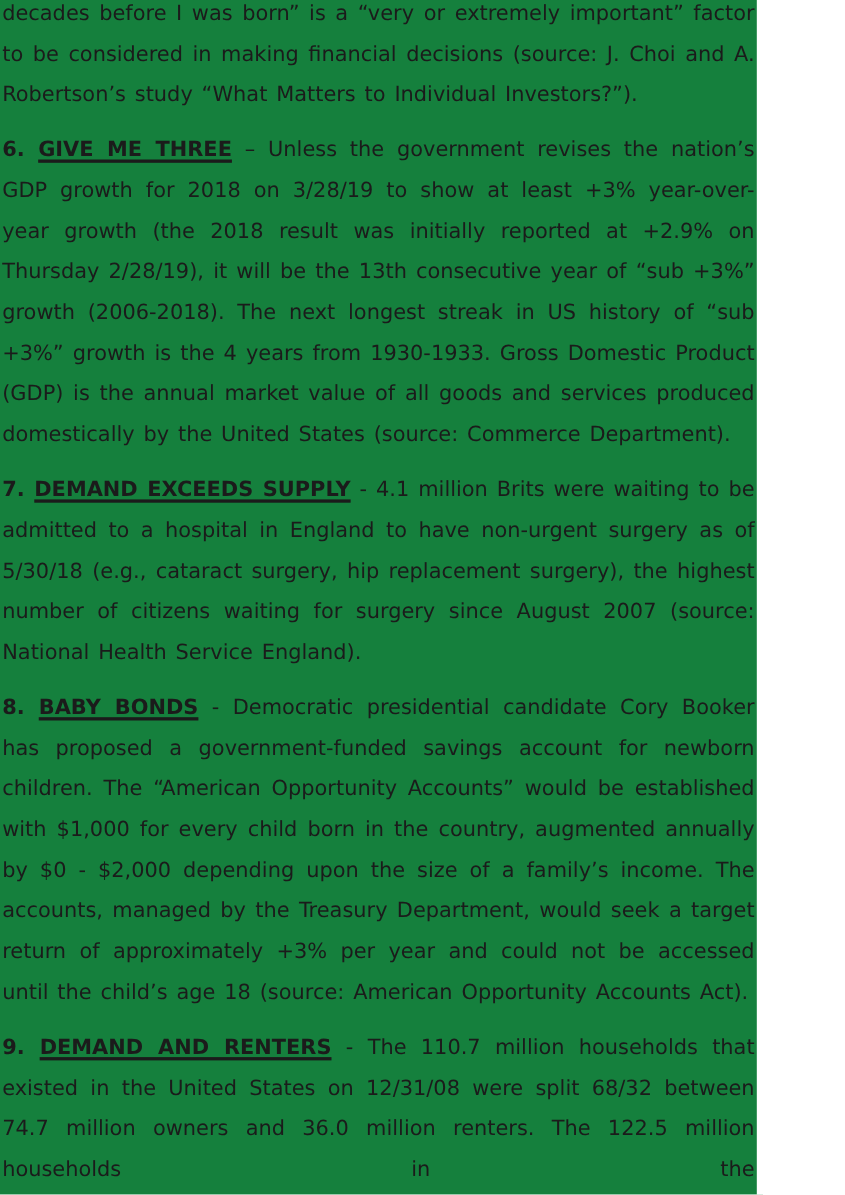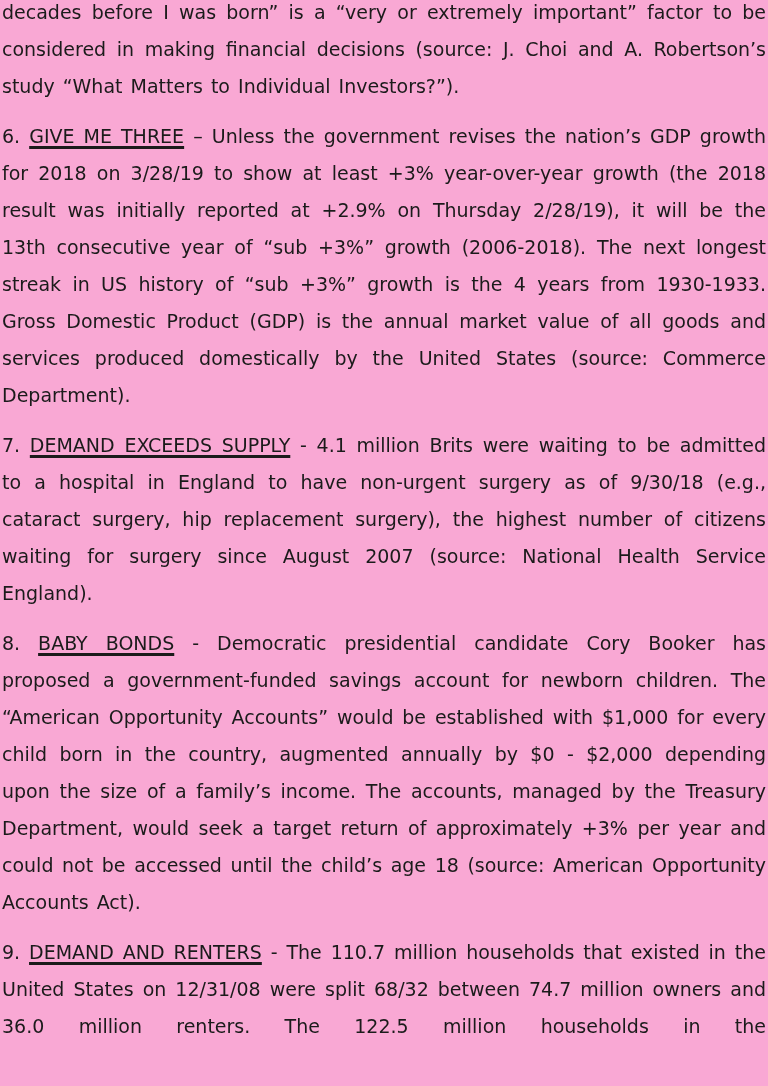--- a/index.html
+++ b/index.html
@@ -2,24 +2,24 @@
 <html><head>
 <meta charset="utf-8">
 <style>
   html, body {
     margin: 0;
     padding: 0;
     background: #ffffff;
   }
   .page {
     position: relative;
-    width: 768px;
+    width: 688px;
     height: 1086px;
     box-sizing: border-box;
-    background: #f9a8d4;
+    background: #15803d;
     color: #1b1b1b;
     font-family: "DejaVu Sans", "Liberation Sans", sans-serif;
     font-size: 19px;
     line-height: 37px;
     text-align: justify;
     word-spacing: 2px;
     padding: 0 2px 0 2px;
     overflow: hidden;
   }
   .content {
@@ -30,38 +30,38 @@
     padding: 0;
   }
   p.para:last-child {
     margin-bottom: 0;
   }
   p.para.cut {
     
     text-align-last: justify;
   }
   strong.hd {
-    font-weight: normal;
+    font-weight: bold;
   }
   strong.hd u {
     text-decoration: underline;
     text-decoration-thickness: 2.5px;
     text-underline-offset: 3px;
   }
 </style>
 </head>
 <body>
 
 <div class="page">
   <div class="content">
 
     <p class="para"><span>decades before I was born” is a “very or extremely important” factor to be considered in making financial decisions (source: J. Choi and A. Robertson’s study “What Matters to Individual Investors?”).</span></p>
 
     <p class="para"><strong class="hd"><span>6.</span> <u>GIVE ME THREE</u></strong> <span>–</span> <span>Unless the government revises the nation’s GDP growth for 2018 on 3/28/19 to show at least +3% year-over-year growth (the 2018 result was initially reported at +2.9% on Thursday 2/28/19), it will be the 13th consecutive year of “sub +3%” growth (2006-2018). The next longest streak in US history of “sub +3%” growth is the 4 years from 1930-1933. Gross Domestic Product (GDP) is the annual market value of all goods and services produced domestically by the United States (source: Commerce Department).</span></p>
 
-    <p class="para"><strong class="hd"><span>7.</span> <u>DEMAND EXCEEDS SUPPLY</u></strong> <span>-</span> <span>4.1 million Brits were waiting to be admitted to a hospital in England to have non-urgent surgery as of 9/30/18 (e.g., cataract surgery, hip replacement surgery), the highest number of citizens waiting for surgery since August 2007 (source: National Health Service England).</span></p>
+    <p class="para"><strong class="hd"><span>7.</span> <u>DEMAND EXCEEDS SUPPLY</u></strong> <span>-</span> <span>4.1 million Brits were waiting to be admitted to a hospital in England to have non-urgent surgery as of 5/30/18 (e.g., cataract surgery, hip replacement surgery), the highest number of citizens waiting for surgery since August 2007 (source: National Health Service England).</span></p>
 
     <p class="para"><strong class="hd"><span>8.</span> <u>BABY BONDS</u></strong> <span>-</span> <span>Democratic presidential candidate Cory Booker has proposed a government-funded savings account for newborn children. The “American Opportunity Accounts” would be established with $1,000 for every child born in the country, augmented annually by $0 - $2,000 depending upon the size of a family’s income. The accounts, managed by the Treasury Department, would seek a target return of approximately +3% per year and could not be accessed until the child’s age 18 (source: American Opportunity Accounts Act).</span></p>
 
     <p class="para cut"><strong class="hd"><span>9.</span> <u>DEMAND AND RENTERS</u></strong> <span>-</span> <span>The 110.7 million households that existed in the United States on 12/31/08 were split 68/32 between 74.7 million owners and 36.0 million renters. The 122.5 million households in the</span></p>
 
   </div>
 </div>
 
 </body></html>

